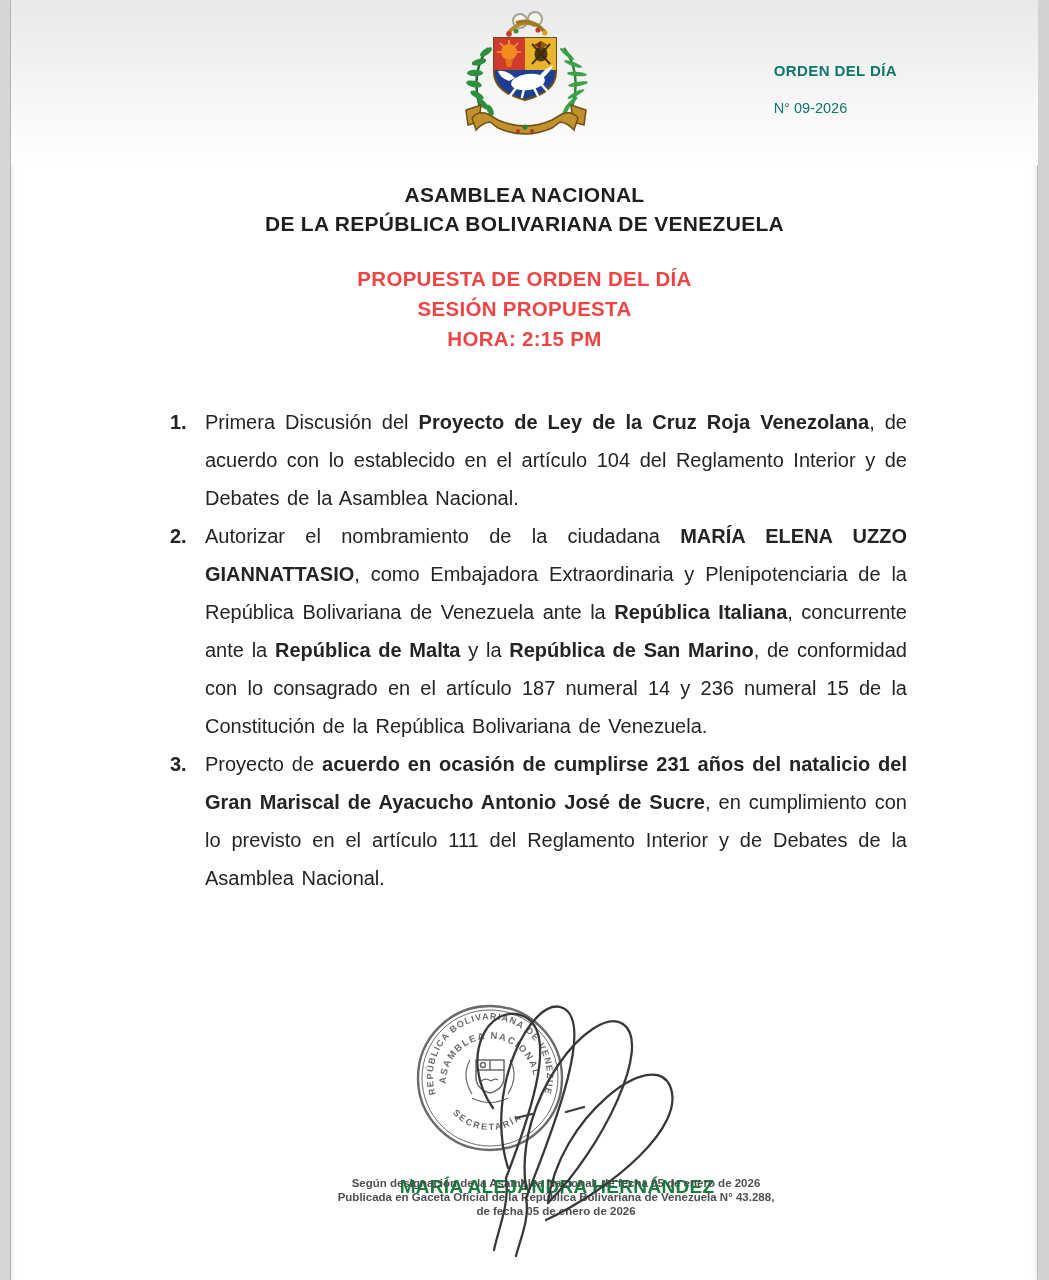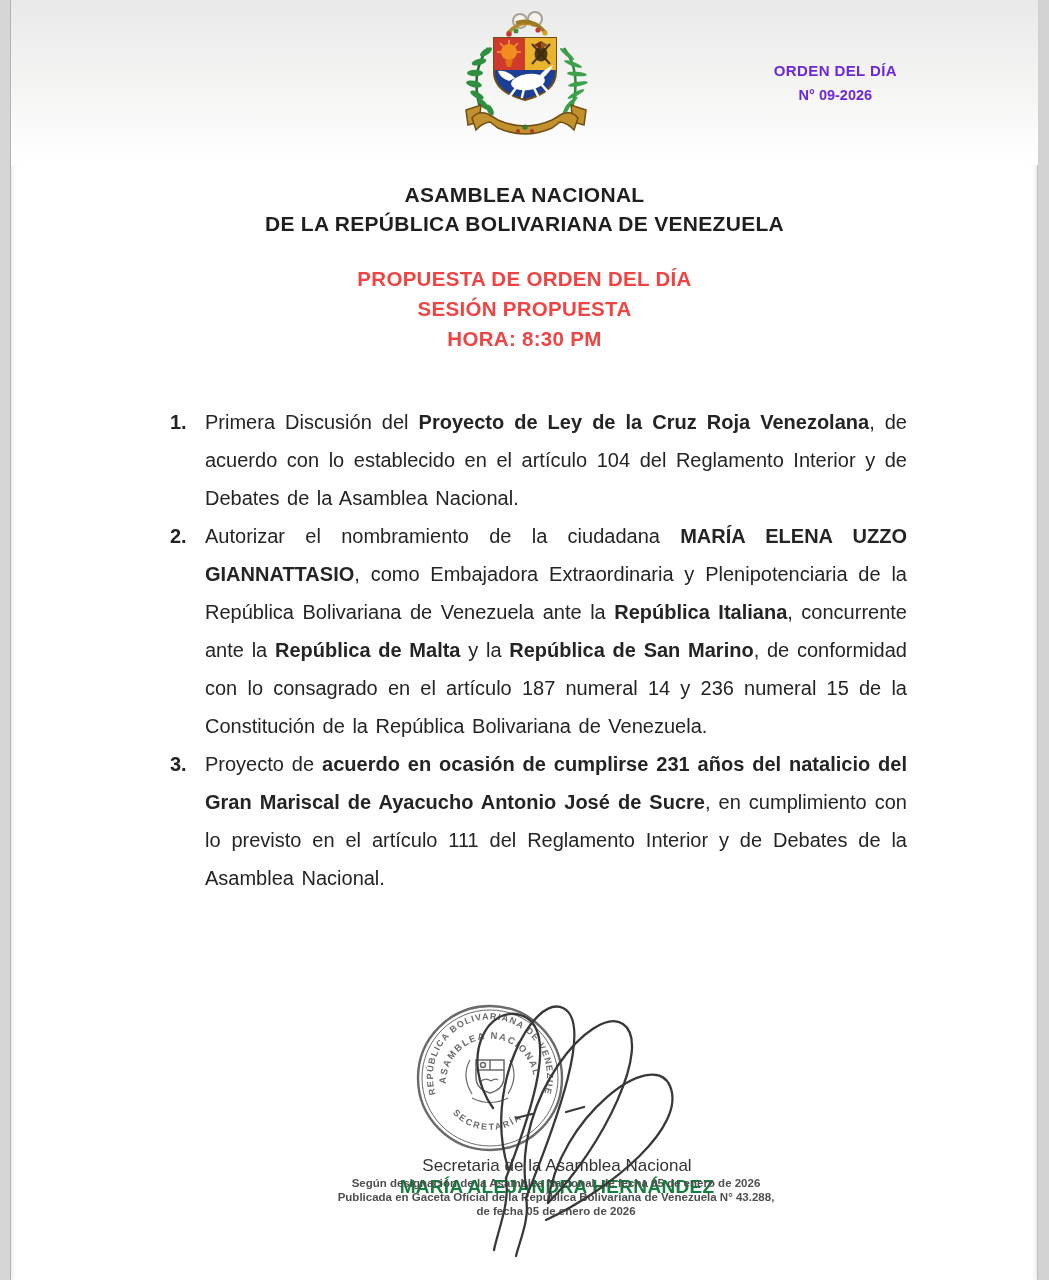--- a/index.html
+++ b/index.html
@@ -6,23 +6,23 @@
   .stage{
     position:relative;width:1049px;height:1280px;overflow:hidden;
     background:#ffffff;
     font-family:"Liberation Sans","DejaVu Sans",sans-serif;
     color:#262626;
   }
   .edge-left{position:absolute;left:0;top:0;width:10px;height:1280px;background:#d6d6d6;border-right:1px solid #b3b3b3;box-shadow:2px 0 4px rgba(0,0,0,.08);}
   .edge-right{position:absolute;right:0;top:0;width:11px;height:1280px;background:#d2d2d2;border-left:1px solid #bdbdbd;box-shadow:-2px 0 4px rgba(0,0,0,.08);}
   .top-shade{position:absolute;left:11px;right:11px;top:0;height:165px;background:linear-gradient(180deg,#e9e9e9 0%,#f5f5f4 55%,#ffffff 100%);}
   .crest{position:absolute;left:458px;top:10px;width:136px;height:130px;}
-  .hdr-right{position:absolute;right:152px;top:62px;text-align:center;color:#6d28d9;}
+  .hdr-right{position:absolute;right:152px;top:62px;text-align:left;color:#0f766e;}
   .hdr-kicker{font-size:15px;font-weight:700;letter-spacing:.4px;}
-  .hdr-number{font-size:14.5px;font-weight:700;margin-top:8px;}
+  .hdr-number{font-size:14.5px;font-weight:400;margin-top:21px;}
   .title-block{position:absolute;left:0;top:180px;width:1049px;text-align:center;font-weight:700;font-size:21px;line-height:29px;letter-spacing:.3px;color:#1f1f1f;}
   .subtitle-block{position:absolute;left:0;top:264px;width:1049px;text-align:center;font-weight:700;font-size:20.5px;line-height:30px;letter-spacing:.3px;color:#ef4444;}
   .agenda{position:absolute;left:170px;top:403px;width:737px;font-size:20px;line-height:38px;color:#242424;}
   .agenda-item{display:flex;align-items:flex-start;}
   .agenda-item .num{width:35px;flex:0 0 35px;font-weight:700;}
   .agenda-item .txt{flex:1;text-align:justify;text-justify:inter-word;word-spacing:2px;}
   .b{font-weight:700;}
   .stamp{position:absolute;left:414px;top:1002px;width:152px;height:152px;opacity:.88;}
   .sig-name{position:absolute;left:357px;top:1176px;width:400px;text-align:center;font-size:19px;font-weight:700;letter-spacing:.3px;color:#15803d;}
   .sig-role{position:absolute;left:357px;top:1156px;width:400px;text-align:center;font-size:17px;color:#333333;}
@@ -119,21 +119,21 @@
   </div>
 
   <div class="title-block">
     <div>ASAMBLEA NACIONAL</div>
     <div>DE LA REPÚBLICA BOLIVARIANA DE VENEZUELA</div>
   </div>
 
   <div class="subtitle-block">
     <div>PROPUESTA DE ORDEN DEL DÍA</div>
     <div>SESIÓN PROPUESTA</div>
-    <div>HORA: 8:30 PM</div>
+    <div>HORA: 2:15 PM</div>
   </div>
 
   <div class="agenda">
     <div class="agenda-item">
       <div class="num">1.</div>
       <div class="txt"><span>Primera Discusión del </span><span class="b">Proyecto de Ley de la Cruz Roja Venezolana</span><span>, de acuerdo con lo establecido en el artículo 104 del Reglamento Interior y de Debates de la Asamblea Nacional.</span></div>
     </div>
     <div class="agenda-item">
       <div class="num">2.</div>
       <div class="txt"><span>Autorizar el nombramiento de la ciudadana </span><span class="b">MARÍA ELENA UZZO GIANNATTASIO</span><span>, como Embajadora Extraordinaria y Plenipotenciaria de la República Bolivariana de Venezuela ante la </span><span class="b">República Italiana</span><span>, concurrente ante la </span><span class="b">República de Malta</span><span> y la </span><span class="b">República de San Marino</span><span>, de conformidad con lo consagrado en el artículo 187 numeral 14 y 236 numeral 15 de la Constitución de la República Bolivariana de Venezuela.</span></div>
@@ -170,21 +170,20 @@
       <line x1="76" y1="58" x2="76" y2="68"></line>
       <circle cx="69" cy="63" r="2.5"></circle>
       <path d="M 66,80 q 5,-5 11,-1 q 4,-3 7,-1" stroke-width="1.2"></path>
       <path d="M 56,58 q -9,16 2,34" stroke-width="1.2"></path>
       <path d="M 96,58 q 9,16 -2,34" stroke-width="1.2"></path>
       <path d="M 58,96 q 18,9 36,0" stroke-width="1.2"></path>
     </g>
   </svg>
 
   <div class="sig-name">MARÍA ALEJANDRA HERNÁNDEZ</div>
-  <div class="sig-role">Secretaria de la Asamblea Nacional</div>
   <div class="sig-notes">
     <div>Según designación de la Asamblea Nacional, de fecha 05 de enero de 2026</div>
     <div>Publicada en Gaceta Oficial de la República Bolivariana de Venezuela N° 43.288,</div>
     <div>de fecha 05 de enero de 2026</div>
   </div>
 
   <svg class="signature" viewBox="0 0 300 272" aria-hidden="true">
     <g fill="none" stroke="#383838" stroke-width="2.3" stroke-linecap="round">
       <path d="M 95,120 C 60,70 90,14 125,28 C 160,42 135,120 108,190"></path>
       <path d="M 110,180 C 85,100 135,6 165,20 C 195,34 160,130 128,210"></path>

